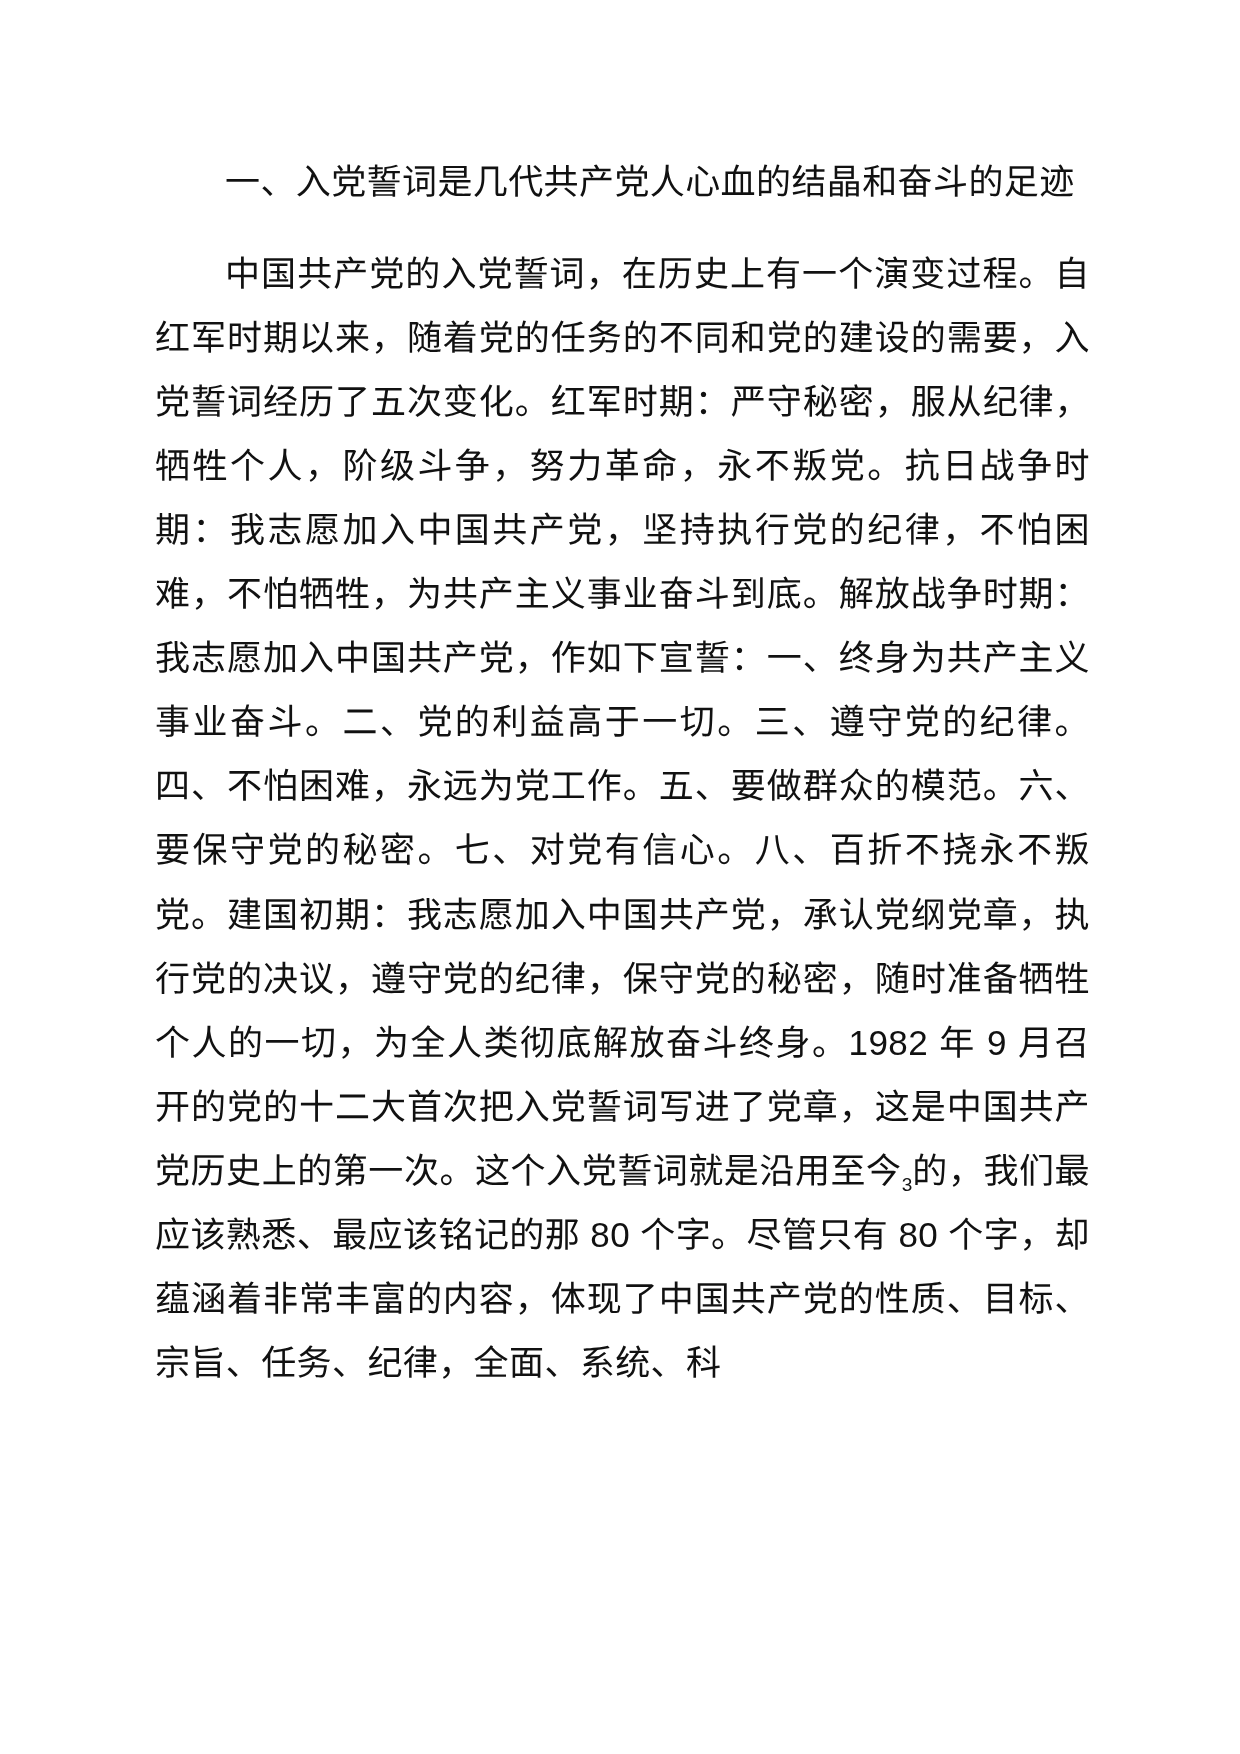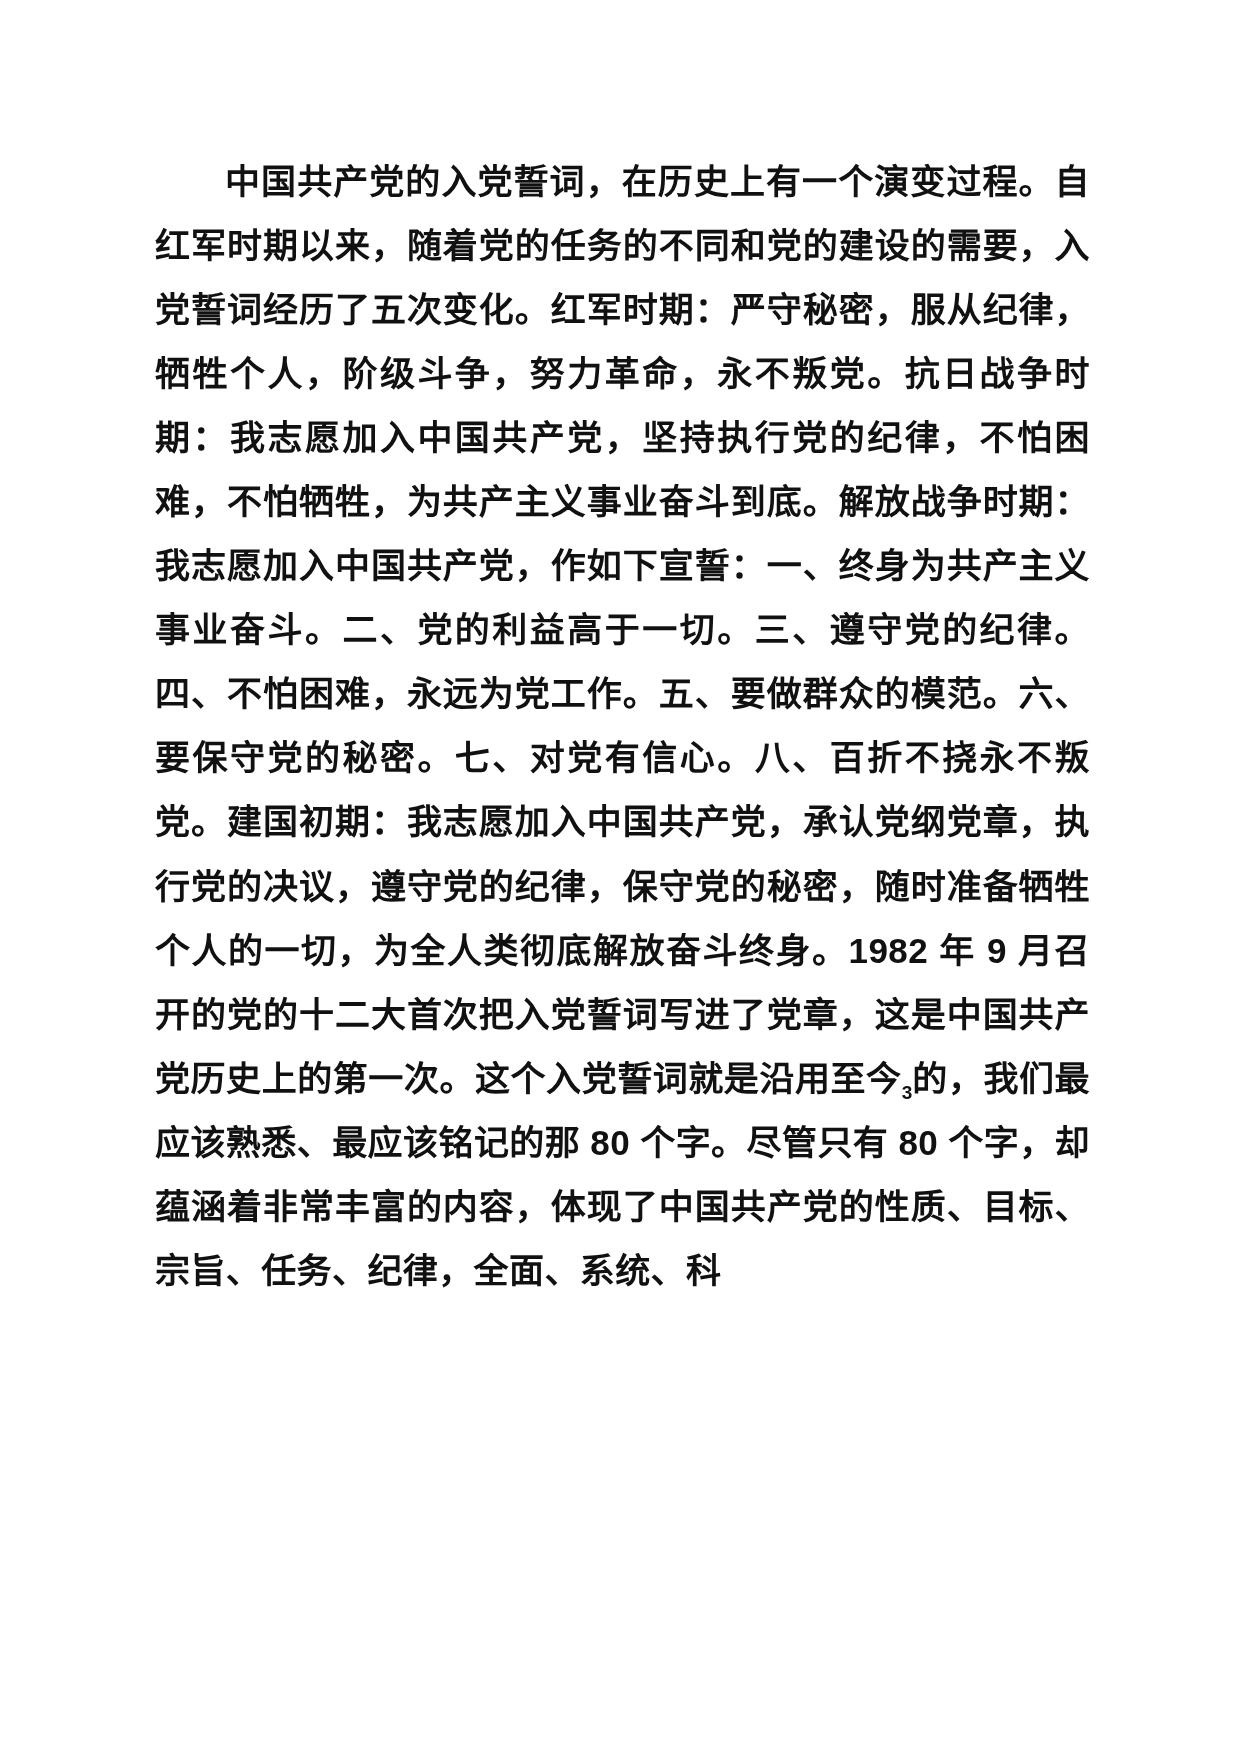--- a/index.html
+++ b/index.html
@@ -34,31 +34,31 @@
   }
   .para {
     margin: 0 0 16px 0;
     text-indent: 2em;
   }
   .para.heading {
     margin-bottom: 28px;
   }
   .para:last-child {
     margin-bottom: 0;
-    font-weight: bold;
   }
   .sub-marker {
     font-size: 19px;
     vertical-align: sub;
     letter-spacing: 0;
   }
 </style>
 </head>
 <body>
 
 <div class="page">
   <div class="doc-body">
 
+    <p class="para heading">一、入党誓词是几代共产党人心血的结晶和奋斗的足迹</p>
 
     <p class="para"><span>中国共产党的入党誓词，在历史上有一个演变过程。自红军时期以来，随着党的任务的不同和党的建设的需要，入党誓词经历了五次变化。红军时期：严守秘密，服从纪律，牺牲个人，阶级斗争，努力革命，永不叛党。抗日战争时期：我志愿加入中国共产党，坚持执行党的纪律，不怕困难，不怕牺牲，为共产主义事业奋斗到底。解放战争时期：我志愿加入中国共产党，作如下宣誓：一、终身为共产主义事业奋斗。二、党的利益高于一切。三、遵守党的纪律。四、不怕困难，永远为党工作。五、要做群众的模范。六、要保守党的秘密。七、对党有信心。八、百折不挠永不叛党。建国初期：我志愿加入中国共产党，承认党纲党章，执行党的决议，遵守党的纪律，保守党的秘密，随时准备牺牲个人的一切，为全人类彻底解放奋斗终身。1982 年 9 月召开的党的十二大首次把入党誓词写进了党章，这是中国共产党历史上的第一次。这个入党誓词就是沿用至今</span><span class="sub-marker">3</span><span>的，我们最应该熟悉、最应该铭记的那 80 个字。尽管只有 80 个字，却蕴涵着非常丰富的内容，体现了中国共产党的性质、目标、宗旨、任务、纪律，全面、系统、科</span></p>
 
   </div>
 </div>
 
 </body></html>

